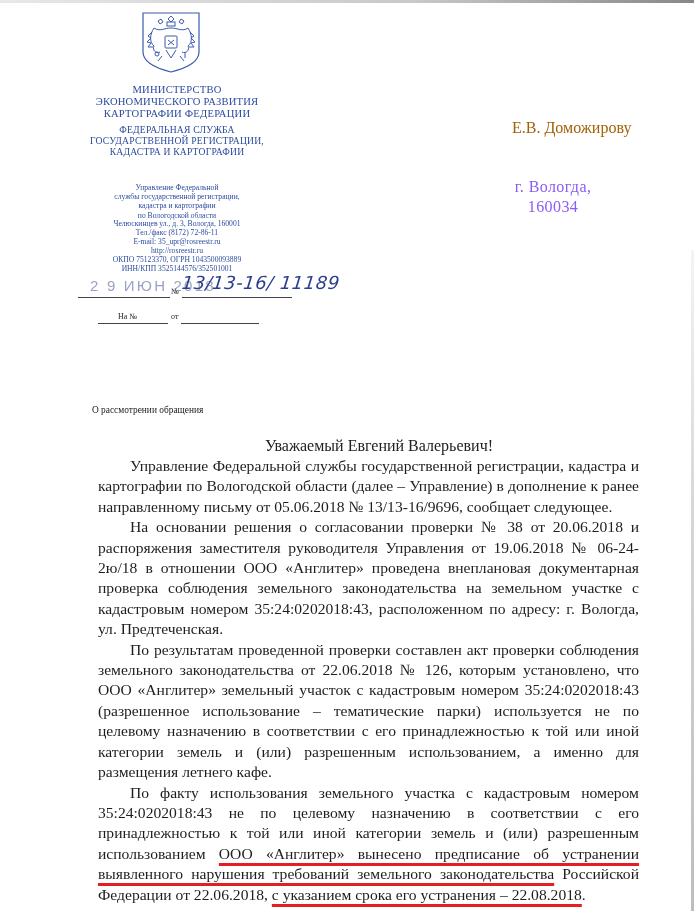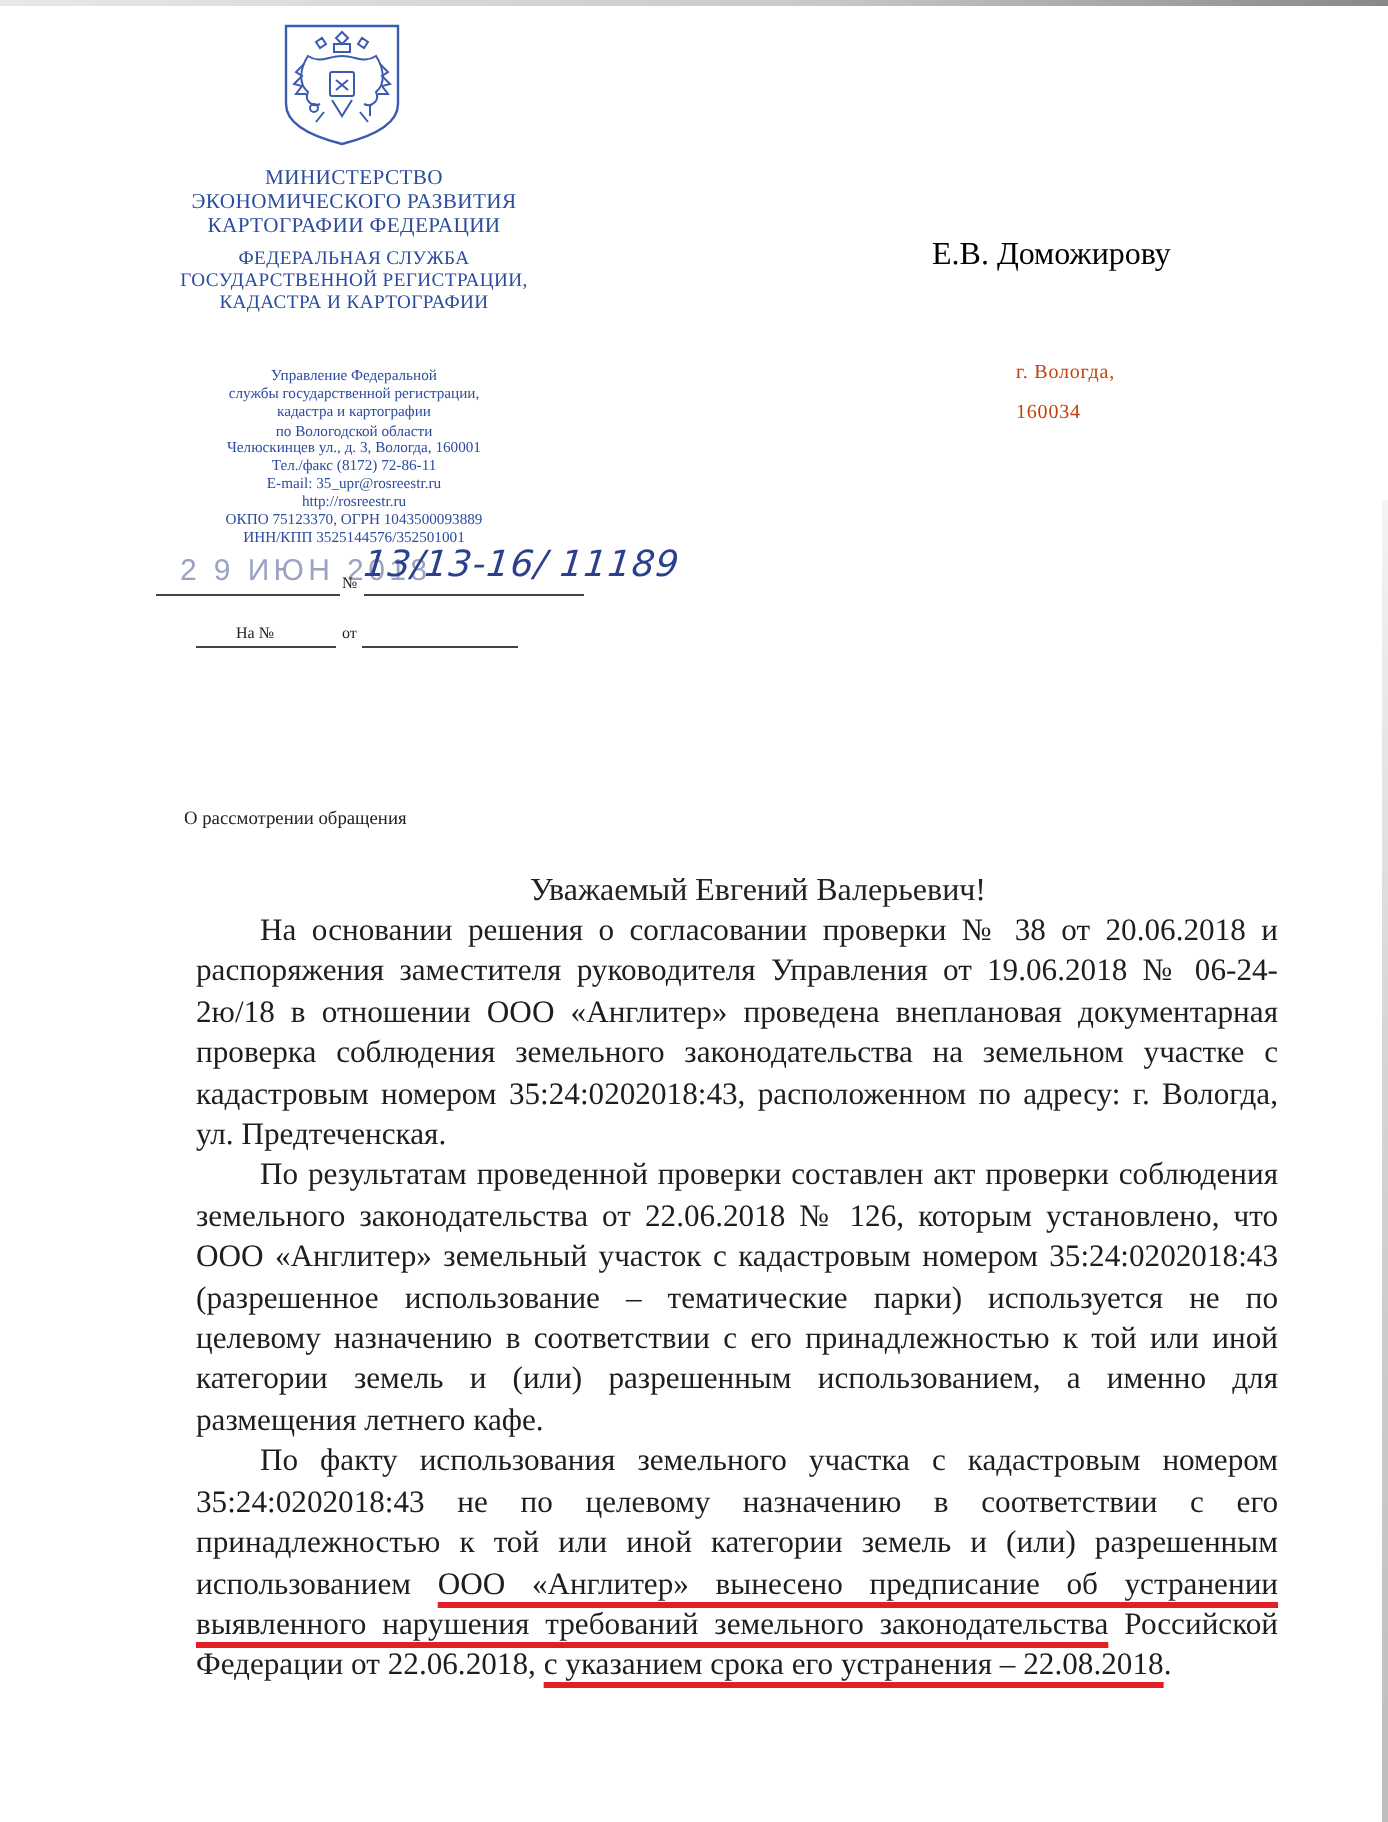--- a/index.html
+++ b/index.html
@@ -26,22 +26,22 @@
     .reg-number { position: absolute; left: 182px; top: 272px; font-family: "DejaVu Sans", sans-serif; font-style: italic;
       font-size: 18px; color: #2b3f8f; letter-spacing: 0.5px; transform: skewX(-6deg); }
     .reg-line { position: absolute; left: 182px; top: 297px; width: 110px; border-top: 1px solid #444; }
 
     .ref-label { position: absolute; left: 78px; top: 312px; font-size: 8px; color: #222; margin-left: 40px; }
     .ref-line1 { position: absolute; left: 98px; top: 323px; width: 70px; border-top: 1px solid #444; }
     .ref-from { position: absolute; left: 171px; top: 312px; font-size: 8px; color: #222; }
     .ref-line2 { position: absolute; left: 181px; top: 323px; width: 78px; border-top: 1px solid #444; }
 
     
-    .addressee { position: absolute; left: 466px; top: 119px; font-size: 16px; color: #000000; }
-    .city { position: absolute; left: 508px; top: 177px; width: 90px; text-align: left; font-size: 10px; line-height: 20px; color: #c2410c; letter-spacing: 0.4px; }
+    .addressee { position: absolute; left: 512px; top: 119px; font-size: 16px; color: #a16207; }
+    .city { position: absolute; left: 508px; top: 177px; width: 90px; text-align: center; font-size: 16px; line-height: 20px; color: #8b5cf6; letter-spacing: 0.4px; }
 
     .subject { position: absolute; left: 92px; top: 405px; font-size: 9.4px; color: #222; }
     .salutation { position: absolute; left: 0; width: 694px; top: 437px; text-align: center; font-size: 16px; color: #222; padding-left: 64px; }
 
     
     .body-text { position: absolute; left: 98px; top: 456px; width: 541px; font-size: 15.6px; line-height: 20.4px; color: #1e1e1e; text-align: justify; }
     .body-text p { text-indent: 32px; margin: 0; }
     .body-text p + p { margin-top: 0; }
     .hl { text-decoration: underline; text-decoration-color: #e31e24; text-decoration-thickness: 3px; text-underline-offset: 4px; }
   </style>
@@ -110,16 +110,17 @@
 <div class="addressee">Е.В. Доможирову</div>
 <div class="city">
   <div>г. Вологда,</div>
   <div>160034</div>
 </div>
 
 <div class="subject">О рассмотрении обращения</div>
 <div class="salutation">Уважаемый Евгений Валерьевич!</div>
 
 <div class="body-text">
+  <p>Управление Федеральной службы государственной регистрации, кадастра и картографии по Вологодской области (далее – Управление) в дополнение к ранее направленному письму от 05.06.2018 № 13/13-16/9696, сообщает следующее.</p>
   <p>На основании решения о согласовании проверки № 38 от 20.06.2018 и распоряжения заместителя руководителя Управления от 19.06.2018 № 06-24-2ю/18 в отношении ООО «Англитер» проведена внеплановая документарная проверка соблюдения земельного законодательства на земельном участке с кадастровым номером 35:24:0202018:43, расположенном по адресу: г. Вологда, ул. Предтеченская.</p>
   <p>По результатам проведенной проверки составлен акт проверки соблюдения земельного законодательства от 22.06.2018 № 126, которым установлено, что ООО «Англитер» земельный участок с кадастровым номером 35:24:0202018:43 (разрешенное использование – тематические парки) используется не по целевому назначению в соответствии с его принадлежностью к той или иной категории земель и (или) разрешенным использованием, а именно для размещения летнего кафе.</p>
   <p><span>По факту использования земельного участка с кадастровым номером 35:24:0202018:43 не по целевому назначению в соответствии с его принадлежностью к той или иной категории земель и (или) разрешенным использованием </span><span class="hl">ООО «Англитер» вынесено предписание об устранении выявленного нарушения требований земельного законодательства</span><span> Российской Федерации от 22.06.2018, </span><span class="hl">с указанием срока его устранения – 22.08.2018</span><span>.</span></p>
 </div>
 
 </body></html>

